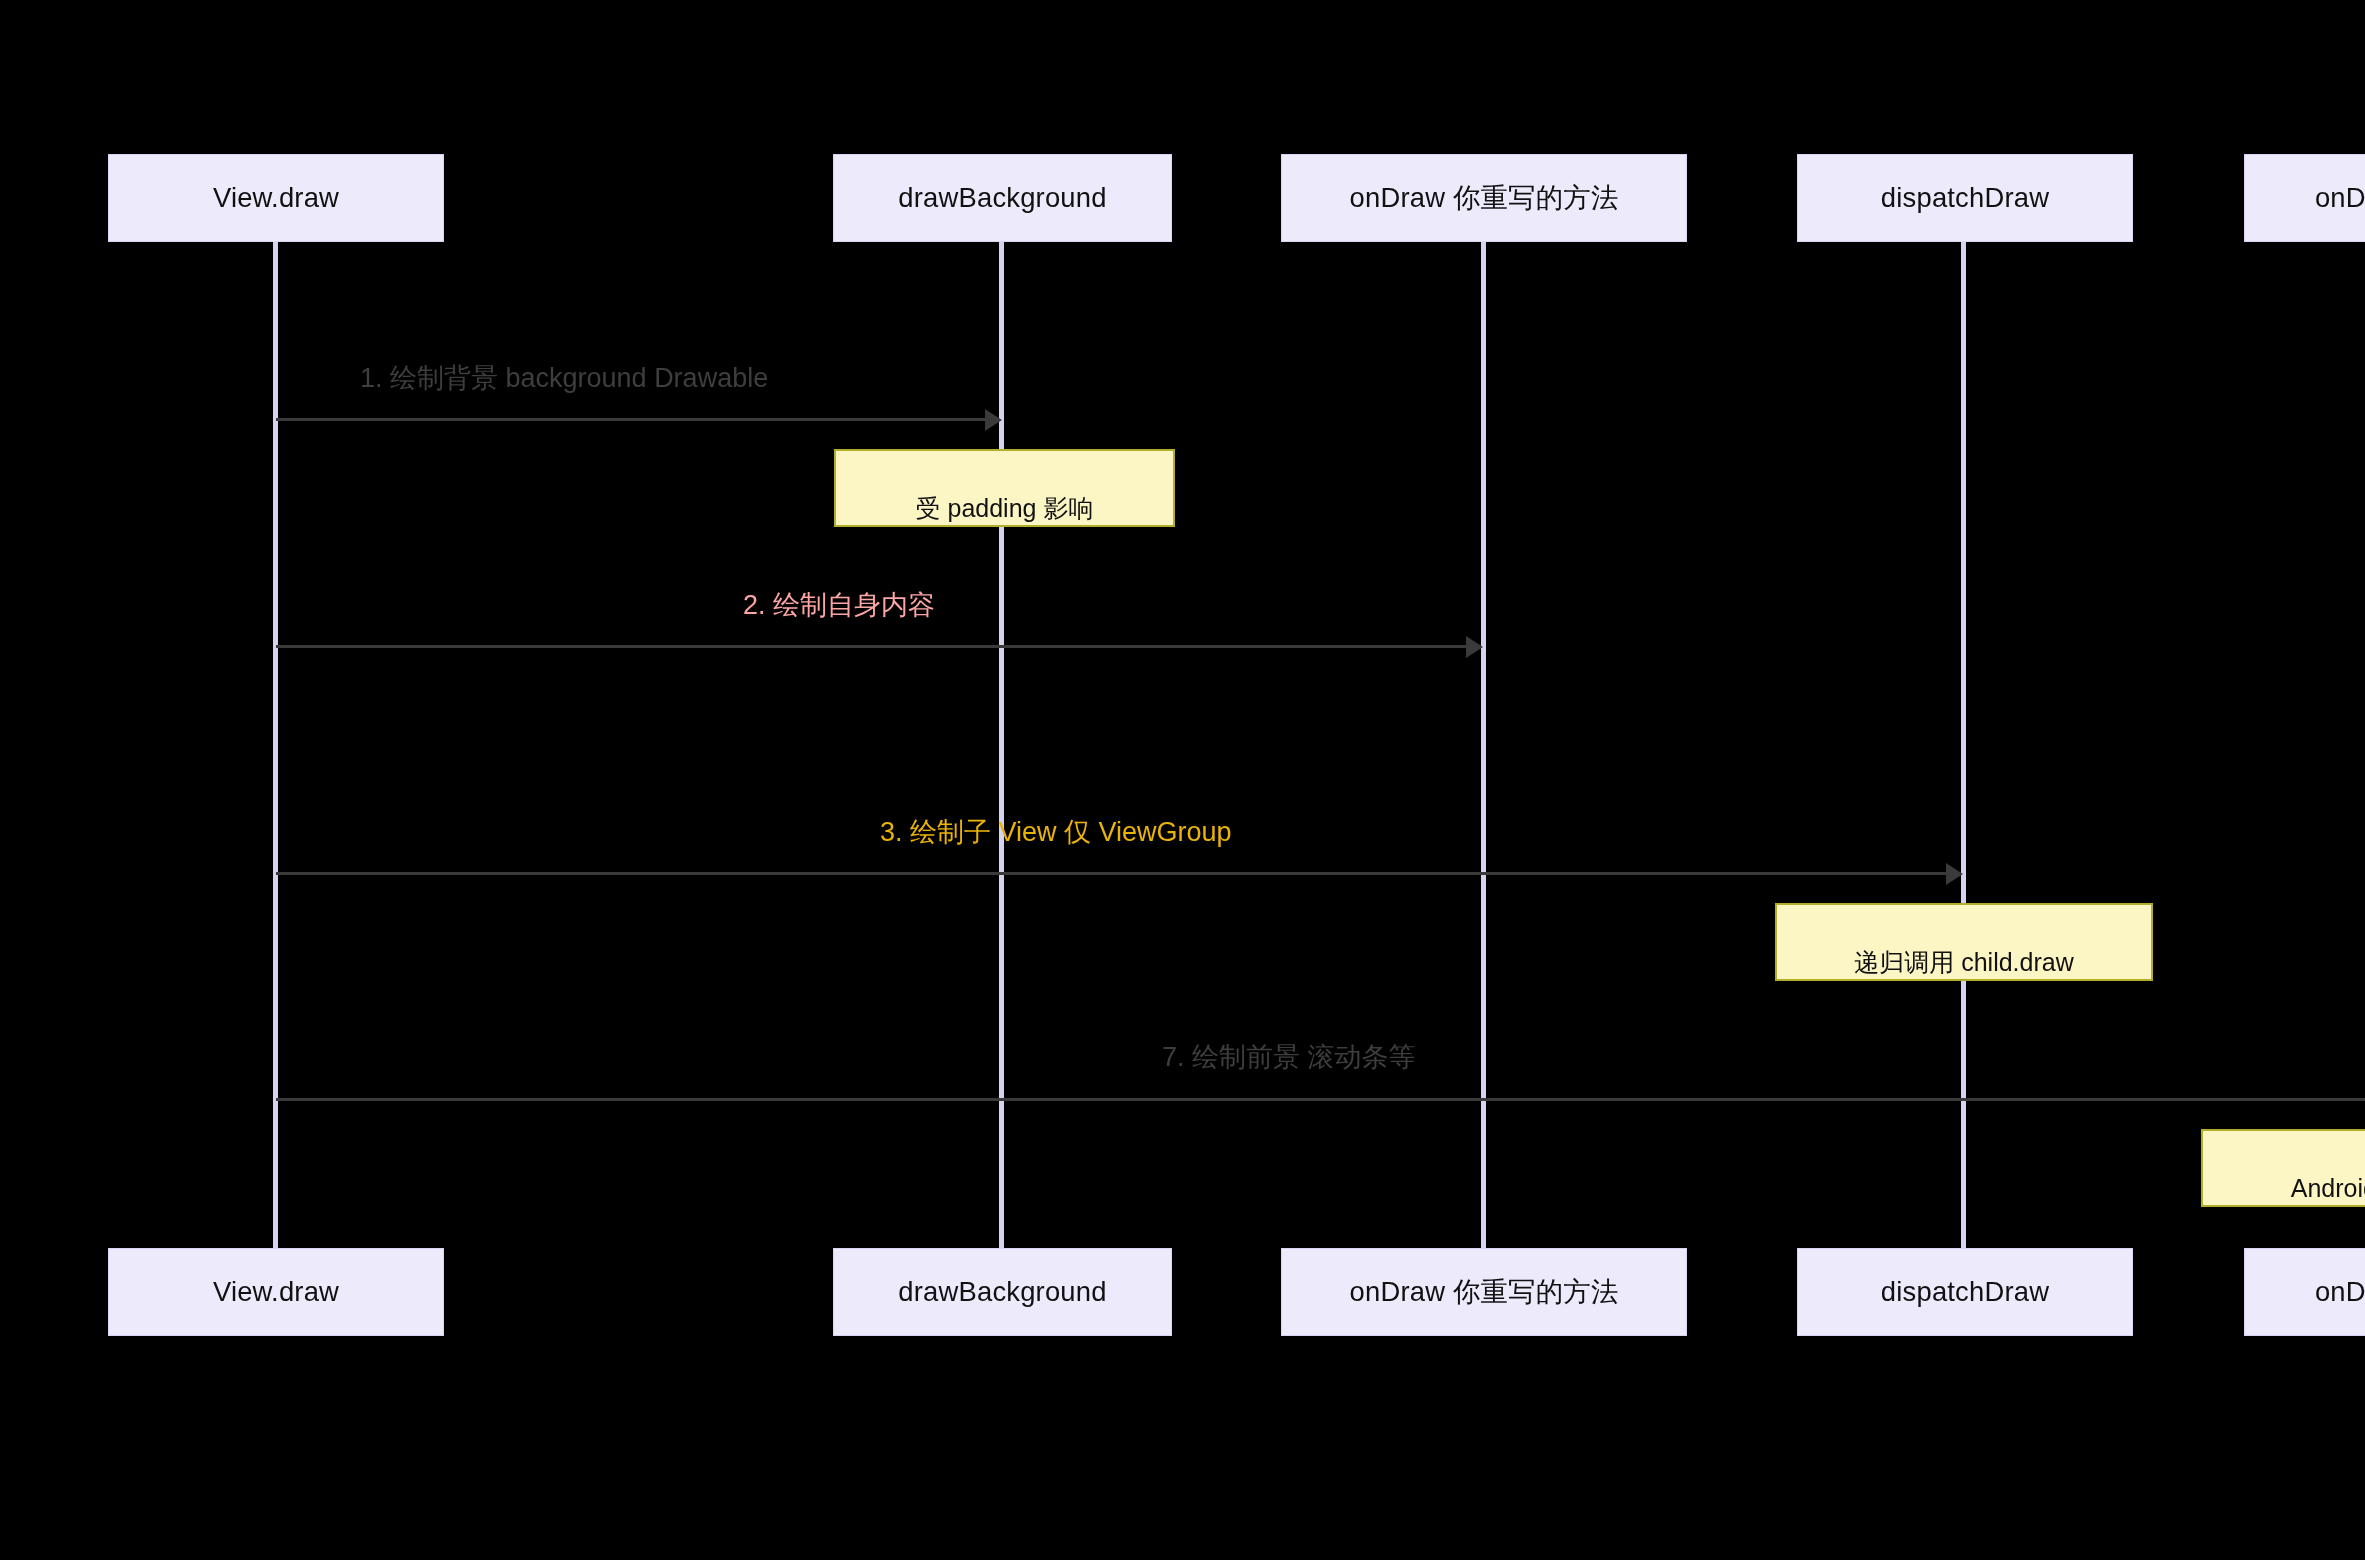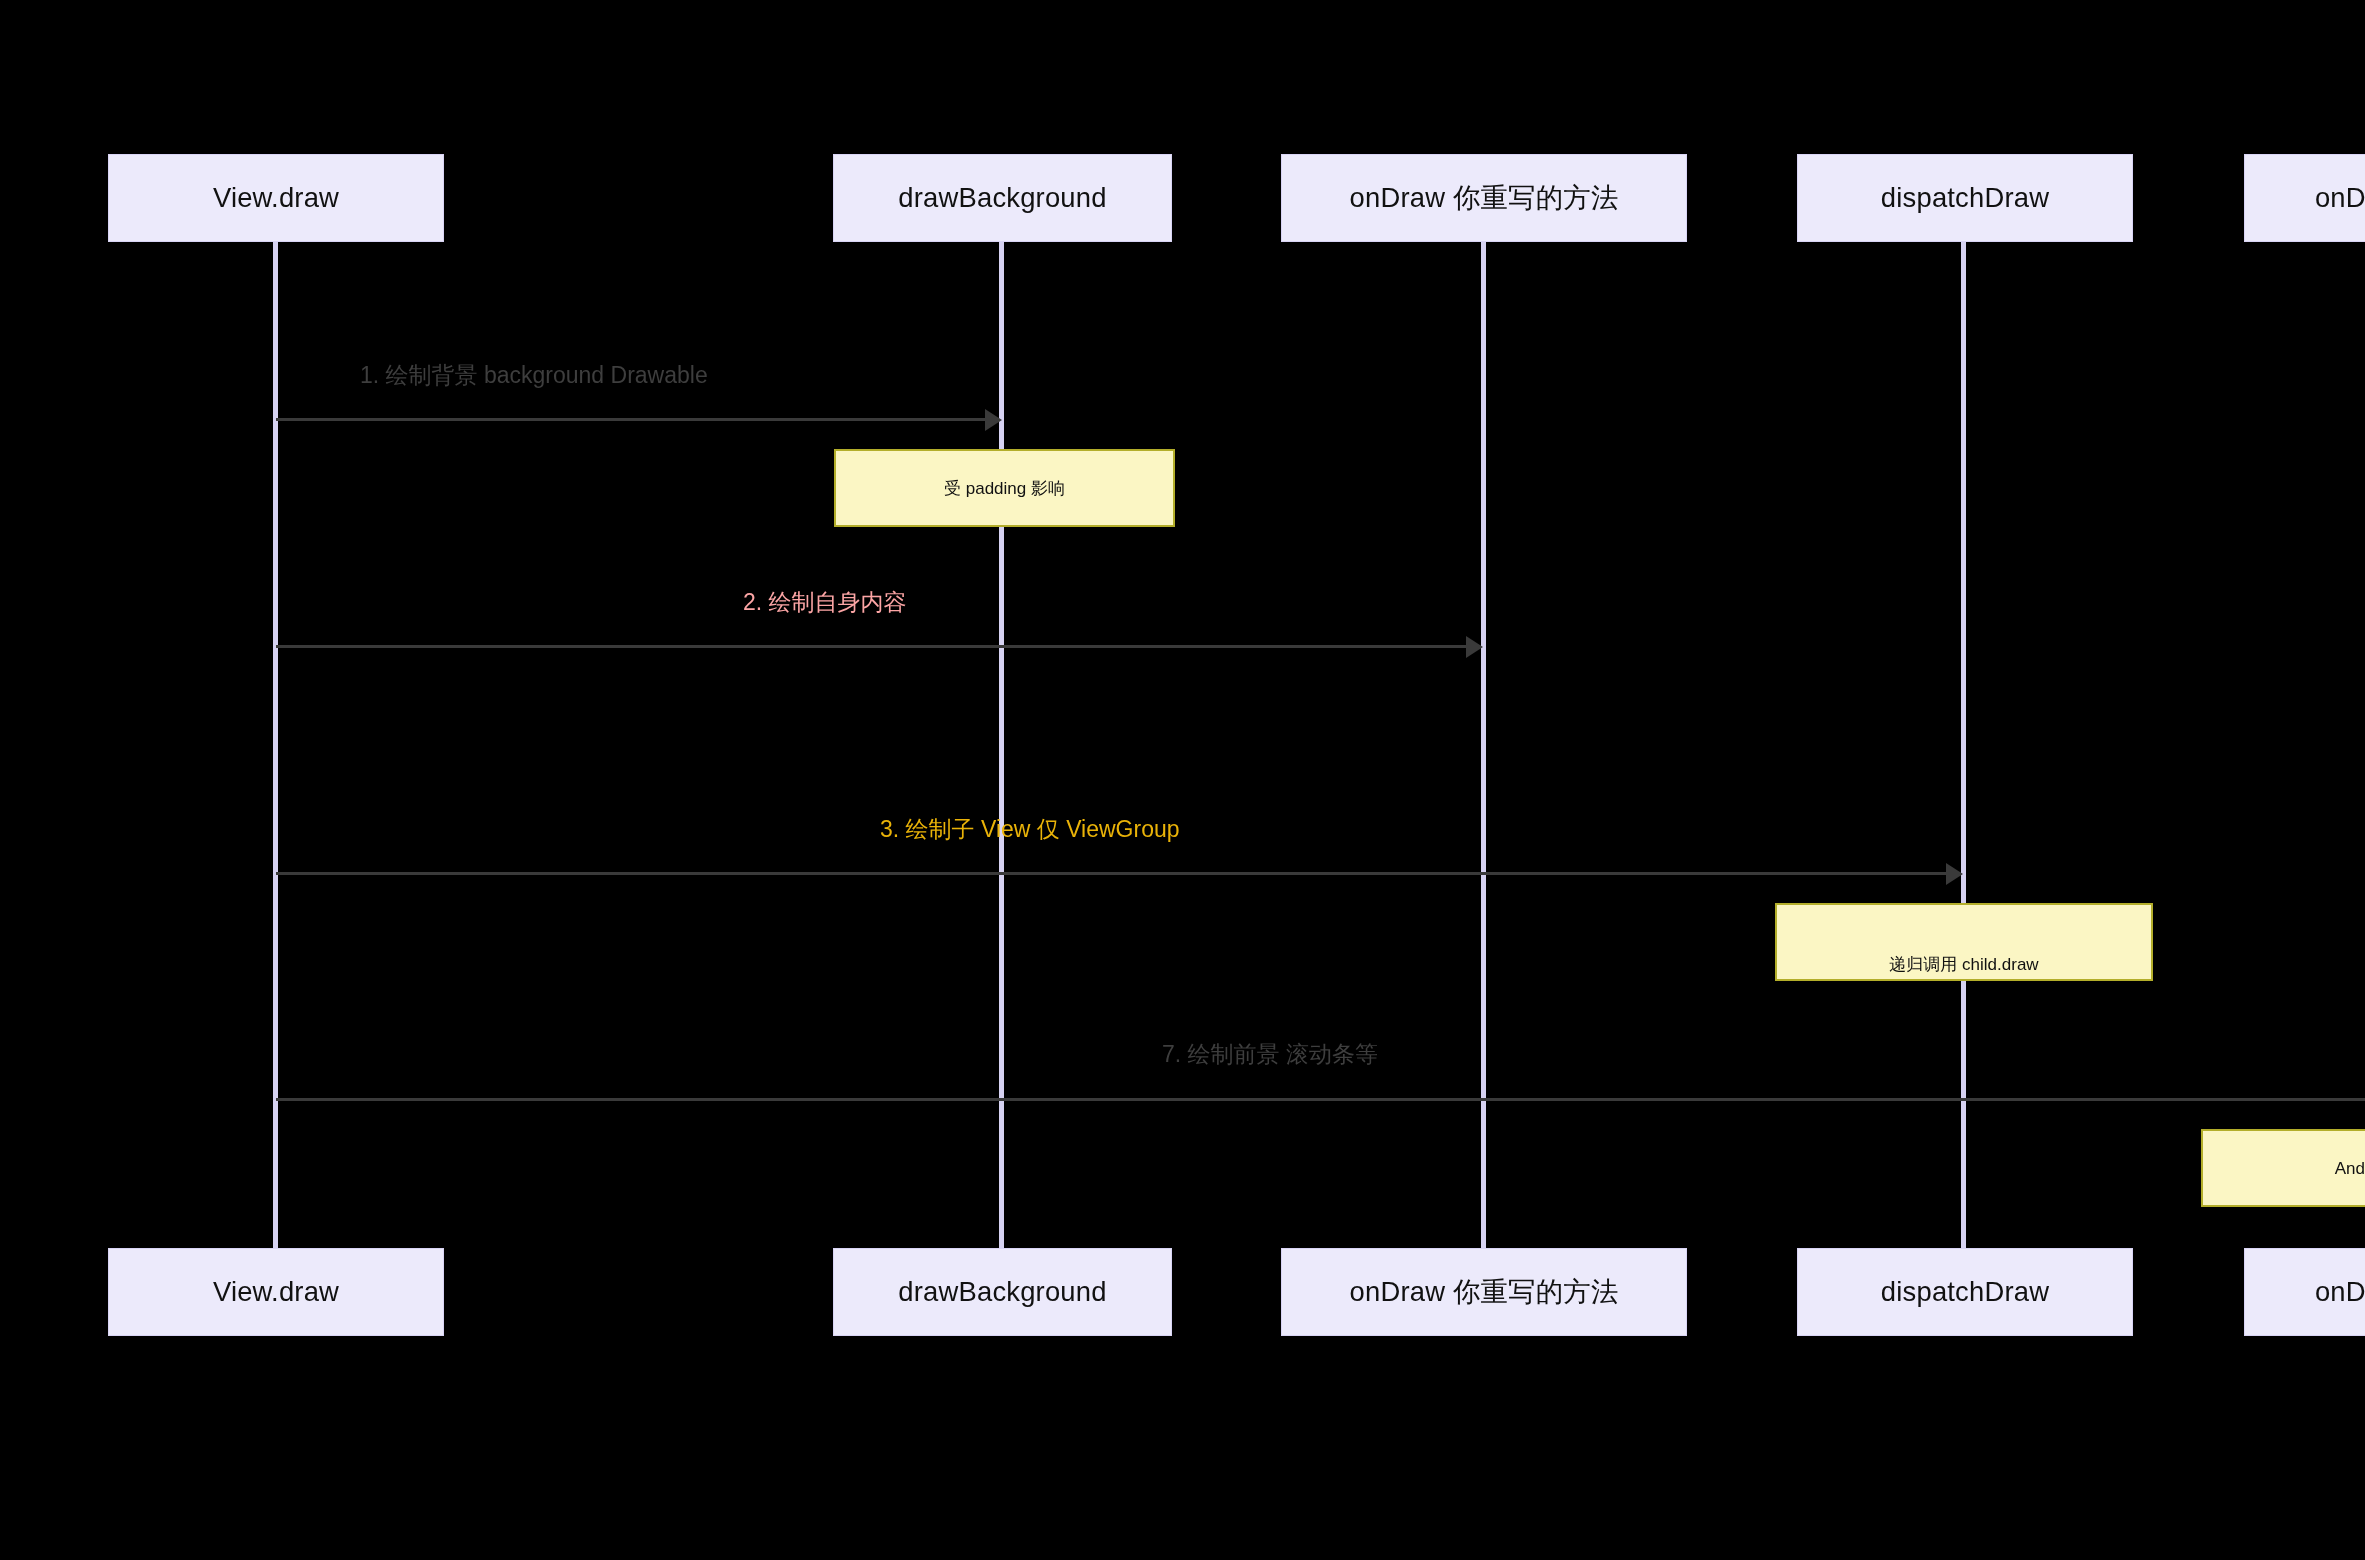--- a/index.html
+++ b/index.html
@@ -57,36 +57,36 @@
     width: 0;
     height: 0;
     border-top: 11px solid transparent;
     border-bottom: 11px solid transparent;
     border-left: 17px solid #3A3A3A;
     z-index: 4;
   }
   .msg-label {
     position: absolute;
     color: #3E3E3E;
-    font-size: 23px;
+    font-size: 27px;
     white-space: nowrap;
     z-index: 3;
   }
 
   
   .note {
     position: absolute;
     box-sizing: border-box;
     background: #FBF6C4;
     border: 2.4px solid #B3AE2A;
     display: flex;
-    align-items: center;
+    align-items: flex-end;
     justify-content: center;
     color: #111111;
-    font-size: 17px;
+    font-size: 25px;
     white-space: nowrap;
     padding: 0 12.3px;
     z-index: 8;
   }
 </style>
 </head>
 <body>
 
 <div id="stage" style="width: 2775px; height: 1560px; background: rgb(0, 0, 0);">
     <div class="lifeline" style="left: 273px; top: 241px; height: 1007px; background: rgb(214, 210, 242);"></div>

